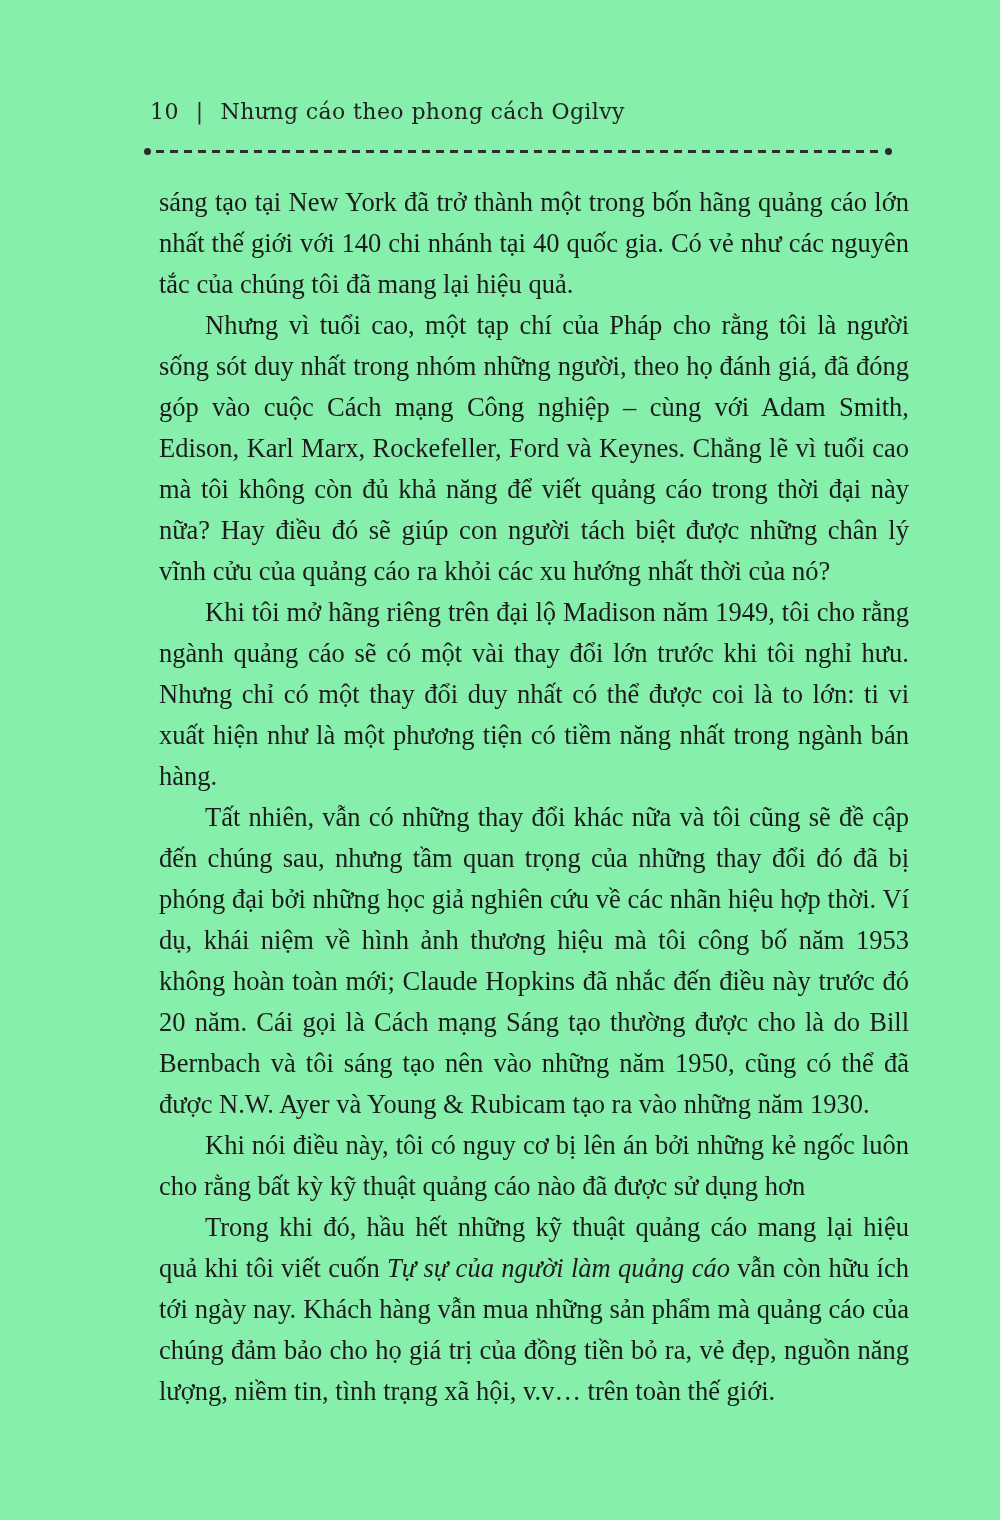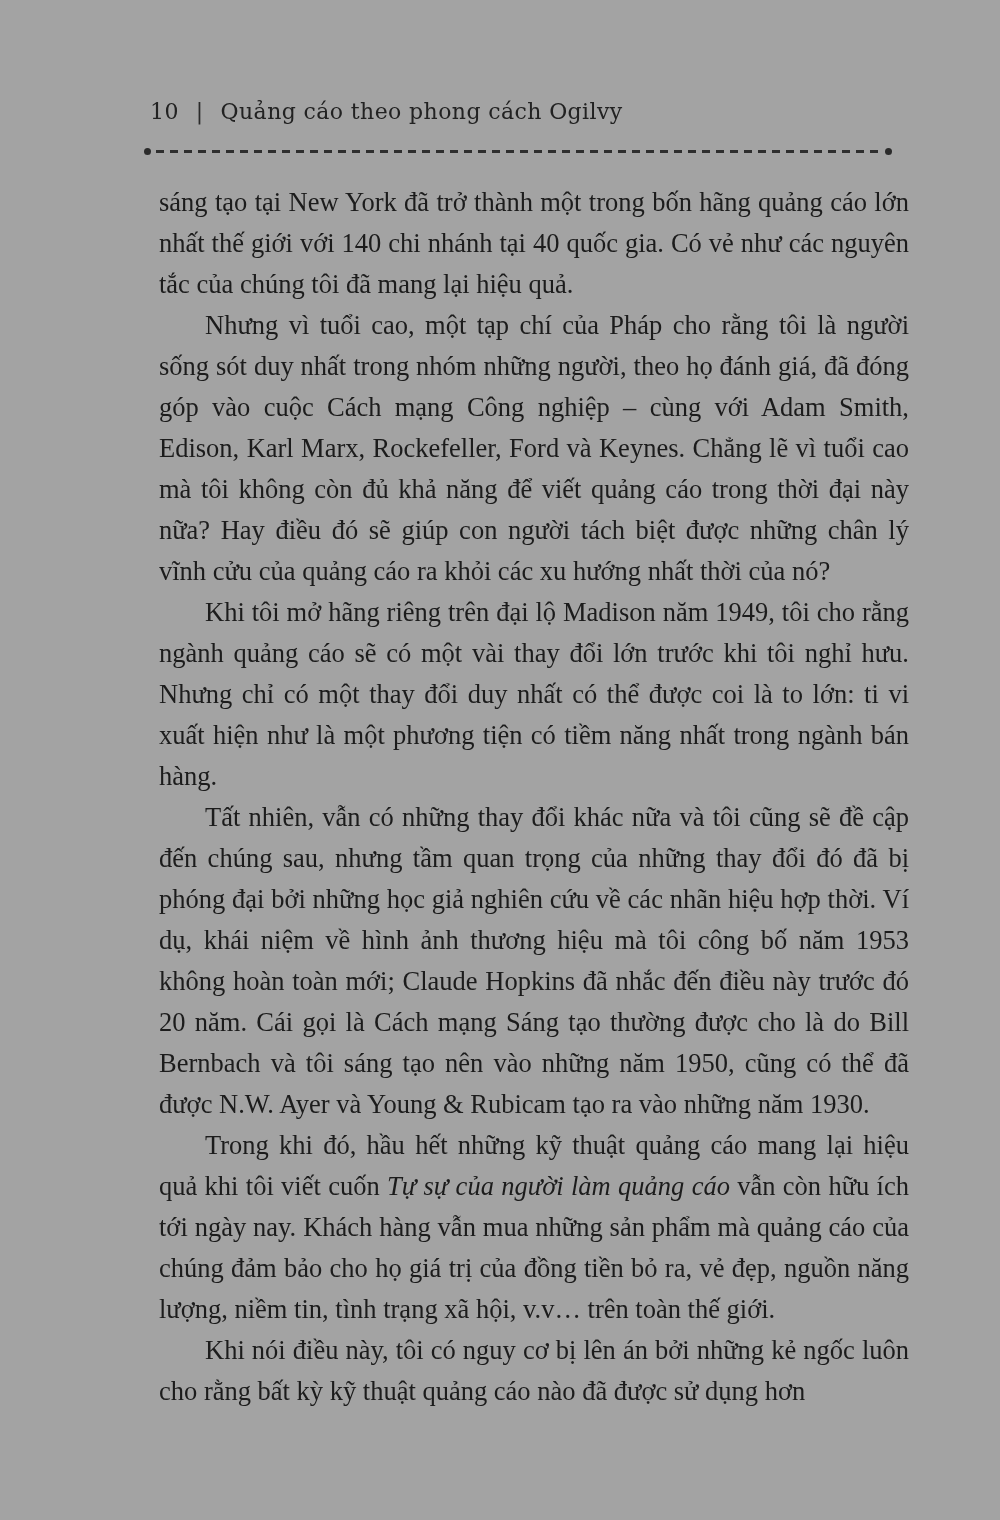--- a/index.html
+++ b/index.html
@@ -4,21 +4,21 @@
 <style>
   html, body {
     margin: 0;
     padding: 0;
     background: #ffffff;
   }
   .page {
     position: relative;
     width: 1000px;
     height: 1520px;
-    background: #a3a3a3;
+    background: #86efac;
     overflow: hidden;
   }
   
   .running-header {
     position: absolute;
     top: 99px;
     left: 150px;
     right: 110px;
     display: flex;
     align-items: baseline;
@@ -89,31 +89,31 @@
   }
 </style>
 </head>
 <body>
 
 <div class="page">
 
   <header class="running-header">
     <span class="page-num">10</span>
     <span class="divider">|</span>
-    <span class="title">Quảng cáo theo phong cách Ogilvy</span>
+    <span class="title">Nhưng cáo theo phong cách Ogilvy</span>
   </header>
 
   <div class="dashed-rule">
     <span class="end-dot"></span>
     <span class="dashes"></span>
     <span class="end-dot"></span>
   </div>
 
   <main class="body-text">
     <p class="continuation">sáng tạo tại New York đã trở thành một trong bốn hãng quảng cáo lớn nhất thế giới với 140 chi nhánh tại 40 quốc gia. Có vẻ như các nguyên tắc của chúng tôi đã mang lại hiệu quả.</p>
     <p>Nhưng vì tuổi cao, một tạp chí của Pháp cho rằng tôi là người sống sót duy nhất trong nhóm những người, theo họ đánh giá, đã đóng góp vào cuộc Cách mạng Công nghiệp – cùng với Adam Smith, Edison, Karl Marx, Rockefeller, Ford và Keynes. Chẳng lẽ vì tuổi cao mà tôi không còn đủ khả năng để viết quảng cáo trong thời đại này nữa? Hay điều đó sẽ giúp con người tách biệt được những chân lý vĩnh cửu của quảng cáo ra khỏi các xu hướng nhất thời của nó?</p>
     <p>Khi tôi mở hãng riêng trên đại lộ Madison năm 1949, tôi cho rằng ngành quảng cáo sẽ có một vài thay đổi lớn trước khi tôi nghỉ hưu. Nhưng chỉ có một thay đổi duy nhất có thể được coi là to lớn: ti vi xuất hiện như là một phương tiện có tiềm năng nhất trong ngành bán hàng.</p>
     <p>Tất nhiên, vẫn có những thay đổi khác nữa và tôi cũng sẽ đề cập đến chúng sau, nhưng tầm quan trọng của những thay đổi đó đã bị phóng đại bởi những học giả nghiên cứu về các nhãn hiệu hợp thời. Ví dụ, khái niệm về hình ảnh thương hiệu mà tôi công bố năm 1953 không hoàn toàn mới; Claude Hopkins đã nhắc đến điều này trước đó 20 năm. Cái gọi là Cách mạng Sáng tạo thường được cho là do Bill Bernbach và tôi sáng tạo nên vào những năm 1950, cũng có thể đã được N.W. Ayer và Young &amp; Rubicam tạo ra vào những năm 1930.</p>
+    <p>Khi nói điều này, tôi có nguy cơ bị lên án bởi những kẻ ngốc luôn cho rằng bất kỳ kỹ thuật quảng cáo nào đã được sử dụng hơn</p>
     <p><span>Trong khi đó, hầu hết những kỹ thuật quảng cáo mang lại hiệu quả khi tôi viết cuốn </span><em>Tự sự của người làm quảng cáo</em><span> vẫn còn hữu ích tới ngày nay. Khách hàng vẫn mua những sản phẩm mà quảng cáo của chúng đảm bảo cho họ giá trị của đồng tiền bỏ ra, vẻ đẹp, nguồn năng lượng, niềm tin, tình trạng xã hội, v.v… trên toàn thế giới.</span></p>
-    <p>Khi nói điều này, tôi có nguy cơ bị lên án bởi những kẻ ngốc luôn cho rằng bất kỳ kỹ thuật quảng cáo nào đã được sử dụng hơn</p>
   </main>
 
 </div>
 
 </body></html>

